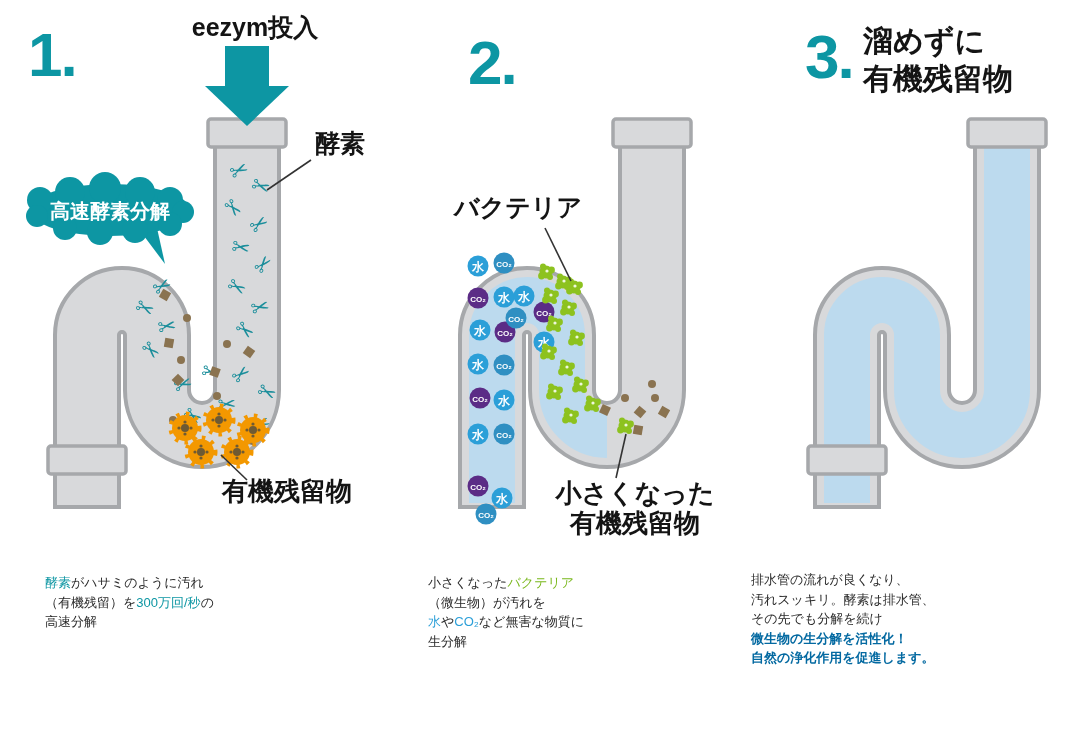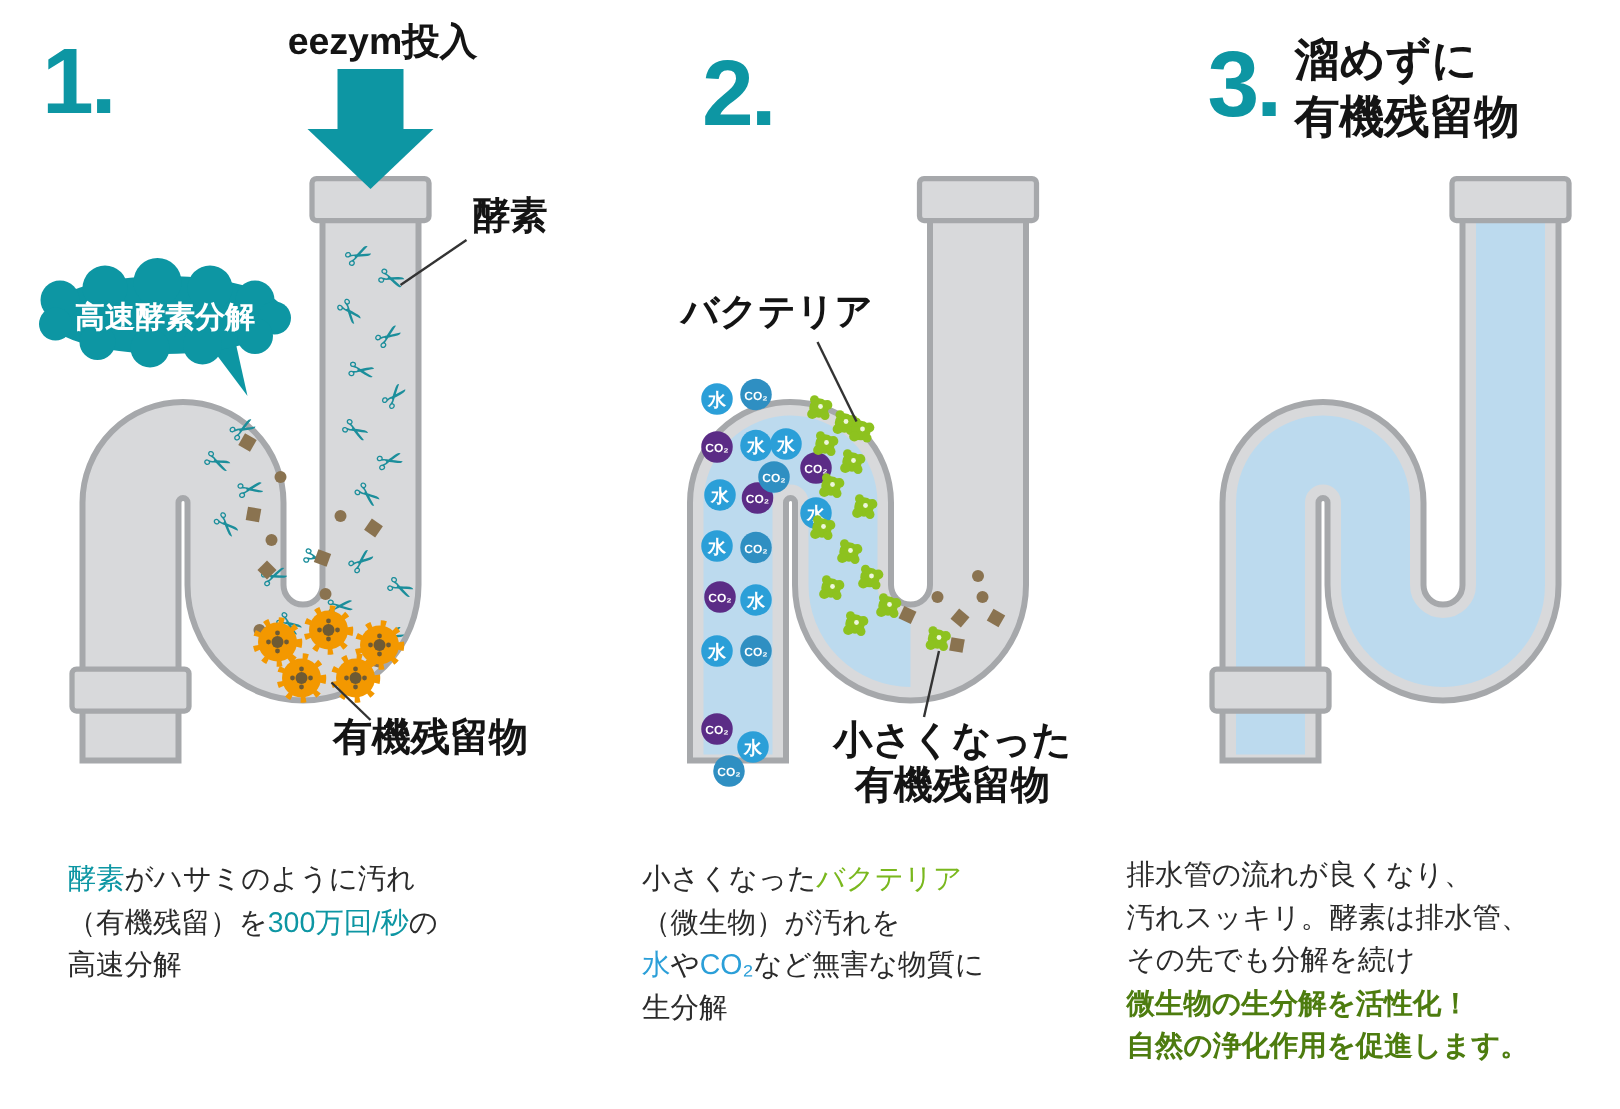--- a/index.html
+++ b/index.html
@@ -9,21 +9,21 @@
   #panel1{left:15px;width:400px;}
   #panel2{left:420px;width:310px;}
   #panel3{left:735px;width:345px;}
   .panel svg.illu{position:absolute;left:0;top:0;}
   #panel3 svg.illu{left:40px;}
   .num{position:absolute;font-size:62px;font-weight:bold;color:#0d96a3;line-height:1;letter-spacing:-2px;}
   #panel1 .num{left:13px;top:24px;}
   #panel2 .num{left:48px;top:32px;}
   #panel3 .num{left:70px;top:26px;}
   .step3-title{position:absolute;left:128px;top:22px;font-size:30px;font-weight:bold;color:#141414;line-height:1.25;}
-  .caption{position:absolute;margin:0;font-size:19px;line-height:1.5;color:#2b2b2b;}
+  .caption{position:absolute;margin:0;font-size:13px;line-height:1.5;color:#2b2b2b;}
   #panel1 .caption{left:30px;top:573px;width:345px;}
   #panel2 .caption{left:8px;top:573px;width:300px;}
   #panel3 .caption{left:16px;top:570px;width:342px;}
   svg text.lbl{font-family:"Liberation Sans","DejaVu Sans",sans-serif;font-weight:bold;fill:#141414;}
   svg text.cloud-txt{font-family:"Liberation Sans","DejaVu Sans",sans-serif;font-weight:bold;fill:#ffffff;}
 </style>
 </head>
 <body>
 
 <svg width="0" height="0" style="position:absolute" aria-hidden="true">
@@ -227,16 +227,16 @@
       <path d="M 232 125 L 232 390 A 45 45 0 0 1 142 390 L 142 335 A 35 35 0 0 0 72 335 L 72 503" fill="none" stroke="#bcdaee" stroke-width="46"></path>
       <rect x="193" y="119" width="78" height="28" rx="3" fill="#d8d9db" stroke="#a6a8ab" stroke-width="3.5"></rect>
       <rect x="33" y="446" width="78" height="28" rx="3" fill="#d8d9db" stroke="#a6a8ab" stroke-width="3.5"></rect>
     </svg>
 
     <div class="num">3.</div>
     <div class="step3-title">
       <div>溜めずに</div>
       <div>有機残留物</div>
     </div>
-    <p class="caption"><span>排水管の流れが良くなり、<br>汚れスッキリ。酵素は排水管、<br>その先でも分解を続け<br></span><span style="color: #4d7c0f; font-weight: bold;">微生物の生分解を活性化！<br>自然の浄化作用を促進します。</span></p>
+    <p class="caption"><span>排水管の流れが良くなり、<br>汚れスッキリ。酵素は排水管、<br>その先でも分解を続け<br></span><span style="color: #0369a1; font-weight: bold;">微生物の生分解を活性化！<br>自然の浄化作用を促進します。</span></p>
   </figure>
 
 </div>
 
 </body></html>

